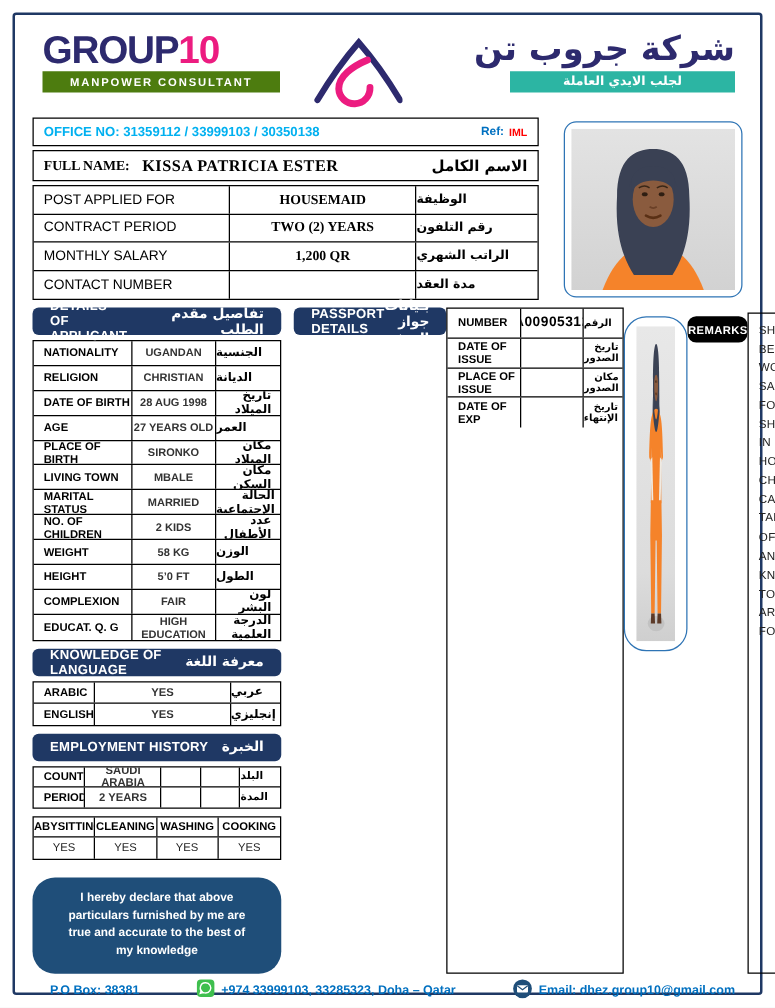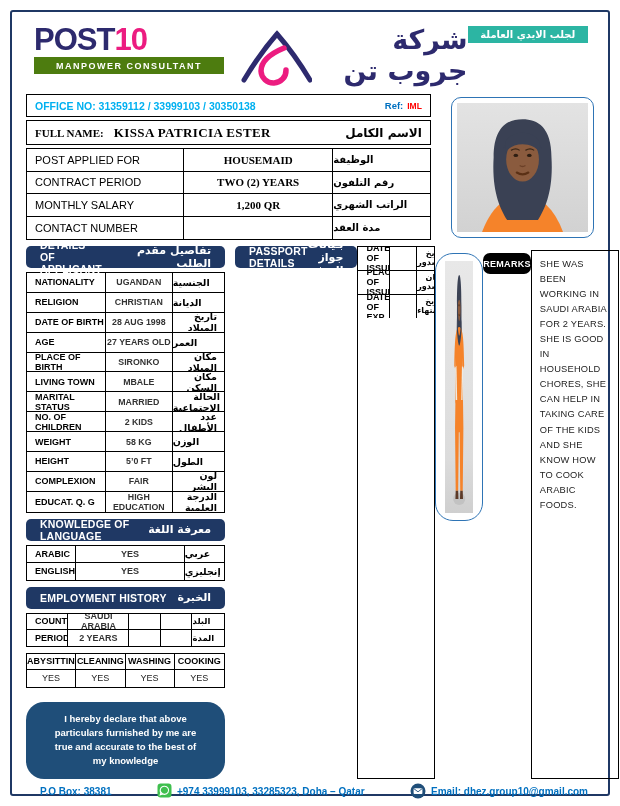--- a/index.html
+++ b/index.html
@@ -11,21 +11,21 @@
     padding:12px 14px 10px 14px;
     display:flex; flex-direction:column;
   }
   
   .header { display:flex; align-items:flex-start; height:66px; margin-bottom:4px; }
   .logo-block { width:205px; padding-left:8px; }
   .logo-word { font-size:31px; font-weight:bold; letter-spacing:-1px; color:#2D2A6E; line-height:1.0; font-family:"Liberation Sans", sans-serif; }
   .logo-word .ten { color:#EC1C80; }
   .logo-band { margin-top:2px; width:190px; height:17px; background:#4d7c0f; color:#fff; font-size:9px; font-weight:bold; letter-spacing:1.5px; display:flex; align-items:center; justify-content:center; }
   .logo-mid { width:110px; display:flex; justify-content:center; padding-top:4px; }
-  .logo-ar-block { flex:1; display:flex; flex-direction:row; padding-right:6px; }
+  .logo-ar-block { flex:1; display:flex; flex-direction:column; align-items:flex-end; padding-right:6px; }
   .logo-ar { font-size:27px; font-weight:bold; color:#2D2A6E; font-family:"DejaVu Sans", sans-serif; line-height:1.15; direction:rtl; }
   .logo-ar-band { margin-top:2px; width:180px; height:17px; background:#2CB5A3; color:#fff; font-size:10px; font-weight:bold; display:flex; align-items:center; justify-content:center; font-family:"DejaVu Sans", sans-serif; direction:rtl; }
   
   .top-area { display:flex; gap:20px;align-items:center; }
   .top-left { width:420px; display:flex; flex-direction:column; }
   .office-box { border:1.6px solid #000; height:23px; display:flex; align-items:center; padding:0 8px; margin-bottom:3px; }
   .office-no { color:#00B0F0; font-weight:bold; font-size:10.5px; flex:1; }
   .ref { font-size:9.5px; font-weight:bold; color:#0070C0; margin-right:4px; }
   .ref-val { font-size:8.5px; font-weight:bold; color:#FF0000; }
   .name-box { border:1.6px solid #000; height:25px; display:flex; align-items:center; padding:0 8px; margin-bottom:3px; }
@@ -99,21 +99,21 @@
   .icon { display:inline-block; }
 </style>
 </head>
 <body>
 
 <div class="page">
   <div class="frame">
 
     <div class="header">
       <div class="logo-block">
-        <div class="logo-word"><span>POST</span><span class="ten">10</span></div>
+        <div class="logo-word"><span>GROUP</span><span class="ten">10</span></div>
         <div class="logo-band">MANPOWER CONSULTANT</div>
       </div>
       <div class="logo-mid">
         <svg width="72" height="62" viewBox="0 0 72 62">
           <path d="M4 52 C16 32 30 14 37 6 C44 14 58 32 70 52" fill="none" stroke="#2D2A6E" stroke-width="5" stroke-linecap="round"></path>
           <path d="M44 20 C32 25 21 33 21 43 a12.5 12.5 0 1 0 25 -1" fill="none" stroke="#EC1C80" stroke-width="5.5" stroke-linecap="round"></path>
         </svg>
       </div>
       <div class="logo-ar-block">
         <div class="logo-ar">شركة جروب تن</div>
@@ -308,20 +308,25 @@
 
         <div class="decl">I hereby declare that above particulars furnished by me are true and accurate to the best of my knowledge</div>
       </div>
 
       <div class="col-r">
         <div class="bar">
           <span class="t">PASSPORT DETAILS</span>
           <span class="ta">بـيانات جواز السفر</span>
         </div>
         <div class="tbl pas">
+          <div class="tr">
+              <div class="td lbl">NUMBER</div>
+              <div class="td ctr">A00905312</div>
+              <div class="td ar">الرقم</div>
+            </div>
           <div class="tr">
               <div class="td lbl">DATE OF ISSUE</div>
               <div class="td ctr"></div>
               <div class="td ar">تاريخ الصدور</div>
             </div>
           <div class="tr">
               <div class="td lbl">PLACE OF ISSUE</div>
               <div class="td ctr"></div>
               <div class="td ar">مكان الصدور</div>
             </div>

